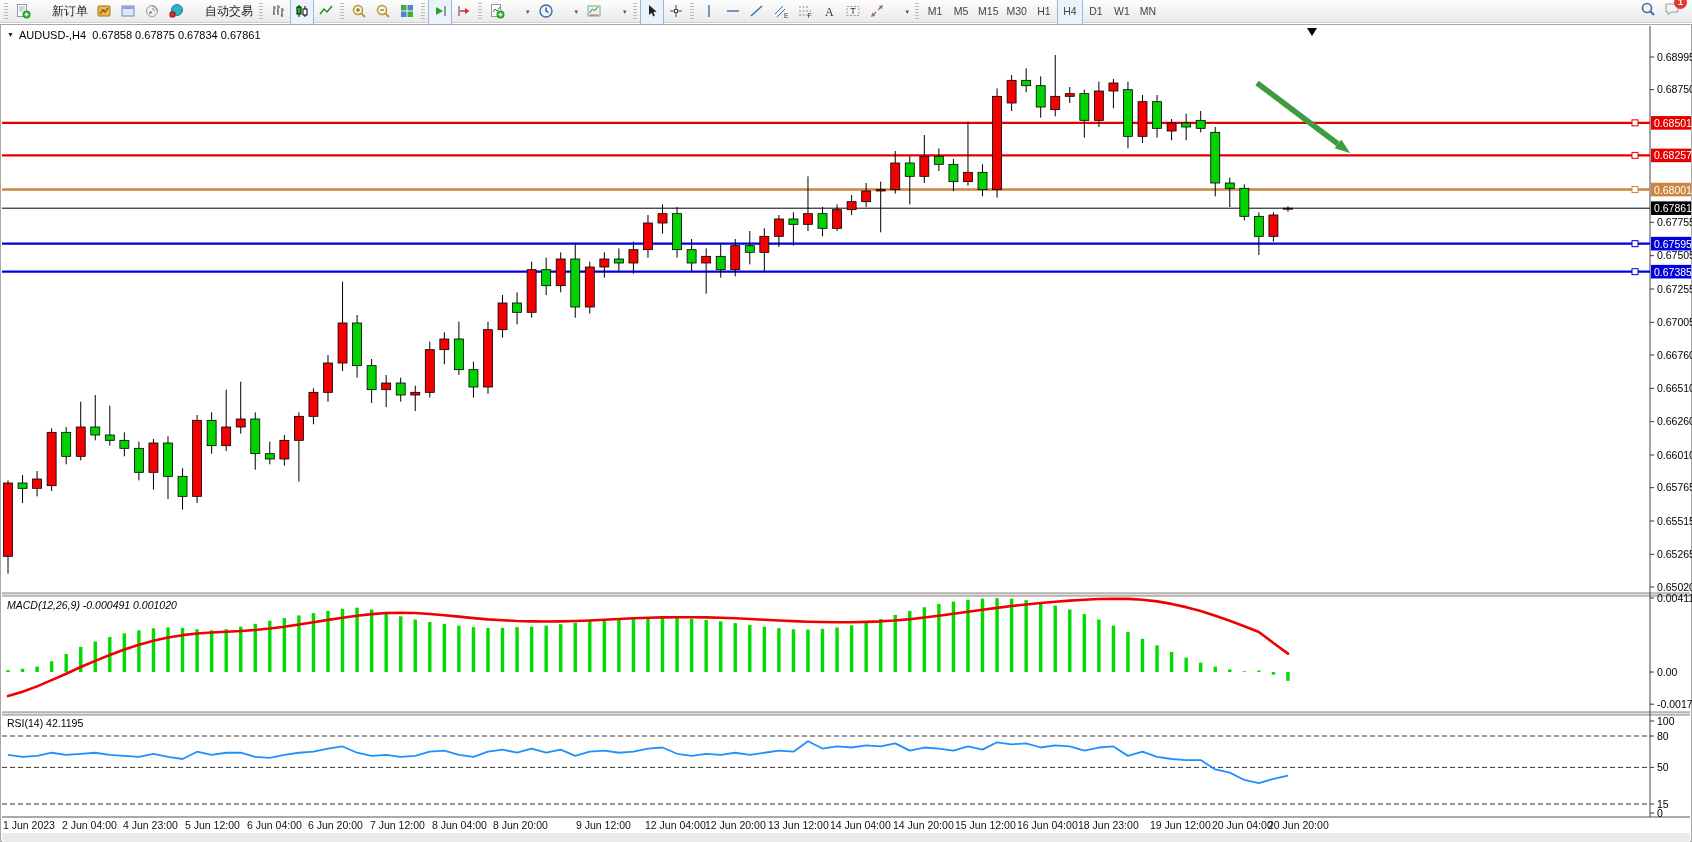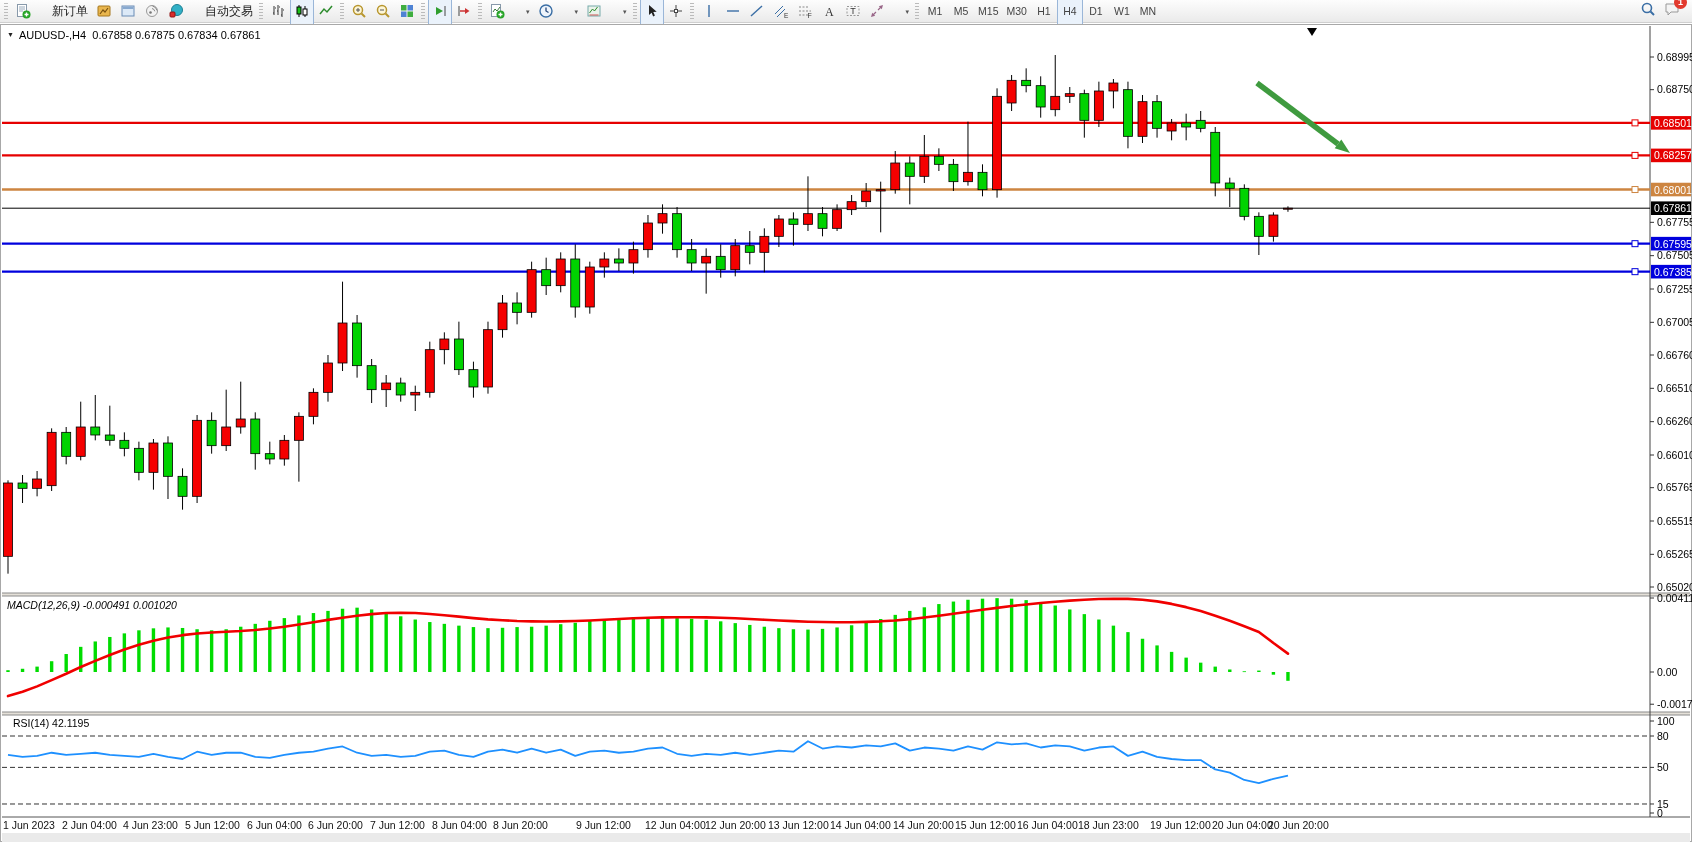--- a/index.html
+++ b/index.html
@@ -18,21 +18,21 @@
   #tb-right{margin-left:auto;display:flex;align-items:center;gap:8px;padding-right:10px;}
   .chat-wrap{position:relative;}
   .badge{position:absolute;top:-5px;right:-7px;background:#e23a2e;color:#fff;border-radius:50%;width:13px;height:13px;font-size:9px;line-height:13px;text-align:center;font-weight:bold;}
   
   #chartwin{position:absolute;top:24px;left:0;width:1692px;height:818px;background:#fff;border:1px solid #a8a8a8;box-sizing:border-box;}
   #chart-svg{position:absolute;top:24px;left:0;}
   .ovl{position:absolute;color:#000;z-index:5;white-space:pre;}
   #symbol-label{top:29px;left:7px;font-size:11px;text-align:right;}
   #symbol-label .tri::before{content:"▼";font-size:7px;vertical-align:2px;margin-right:5px;color:#222;}
   #macd-label{top:599px;left:7px;font-size:10.5px;font-style:italic;}
-  #rsi-label{top:717px;left:13px;font-size:10.5px;}
+  #rsi-label{top:717px;left:7px;font-size:10.5px;}
 </style>
 </head>
 <body>
 
 <div id="root">
   <div id="toolbar">
       <span class="tb-handle"></span>
       <div class="tb-group">
         <button class="tb-btn">
           <span class="tbicon">

